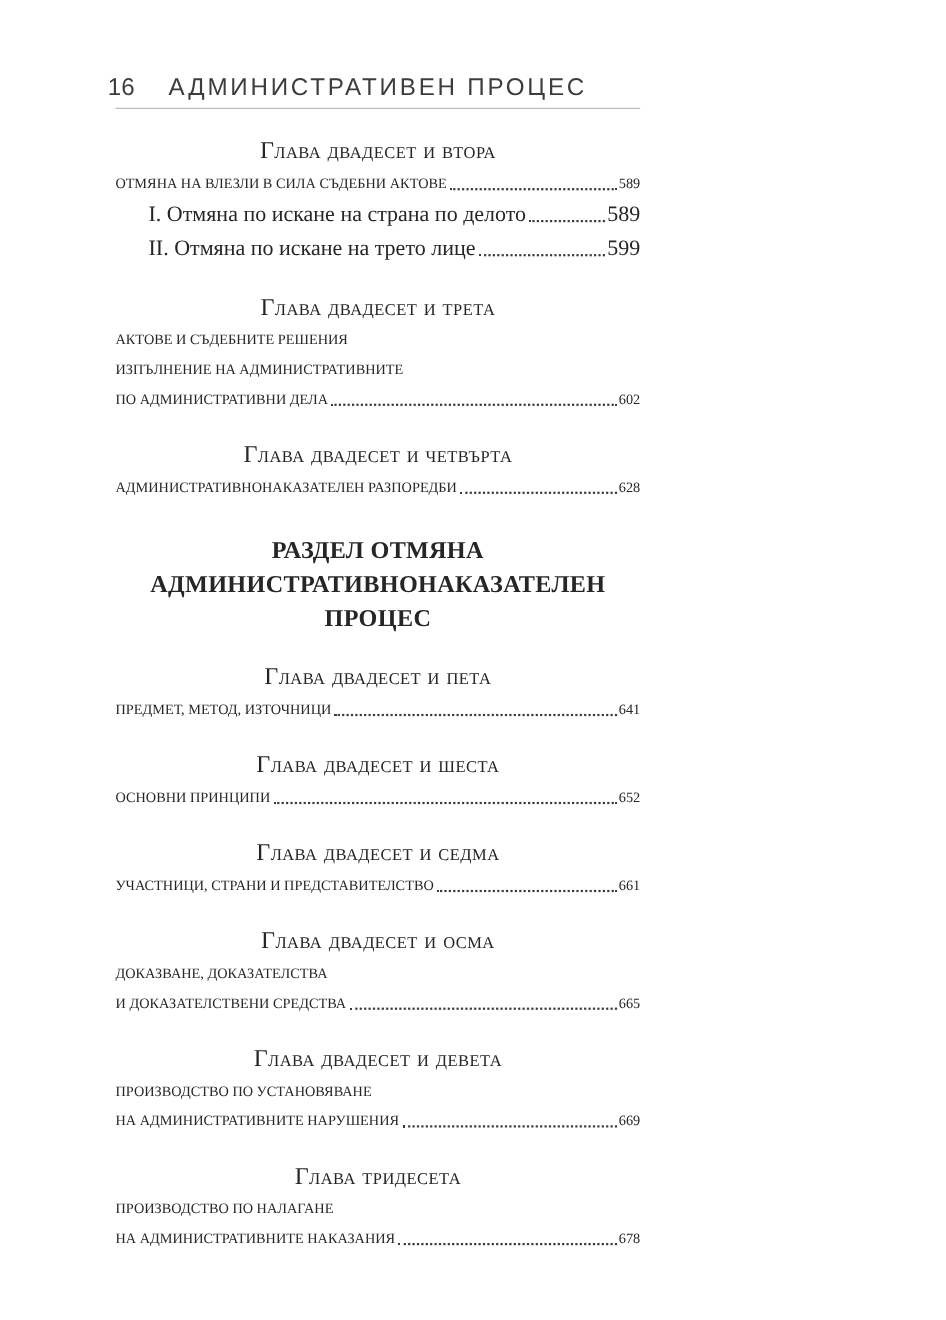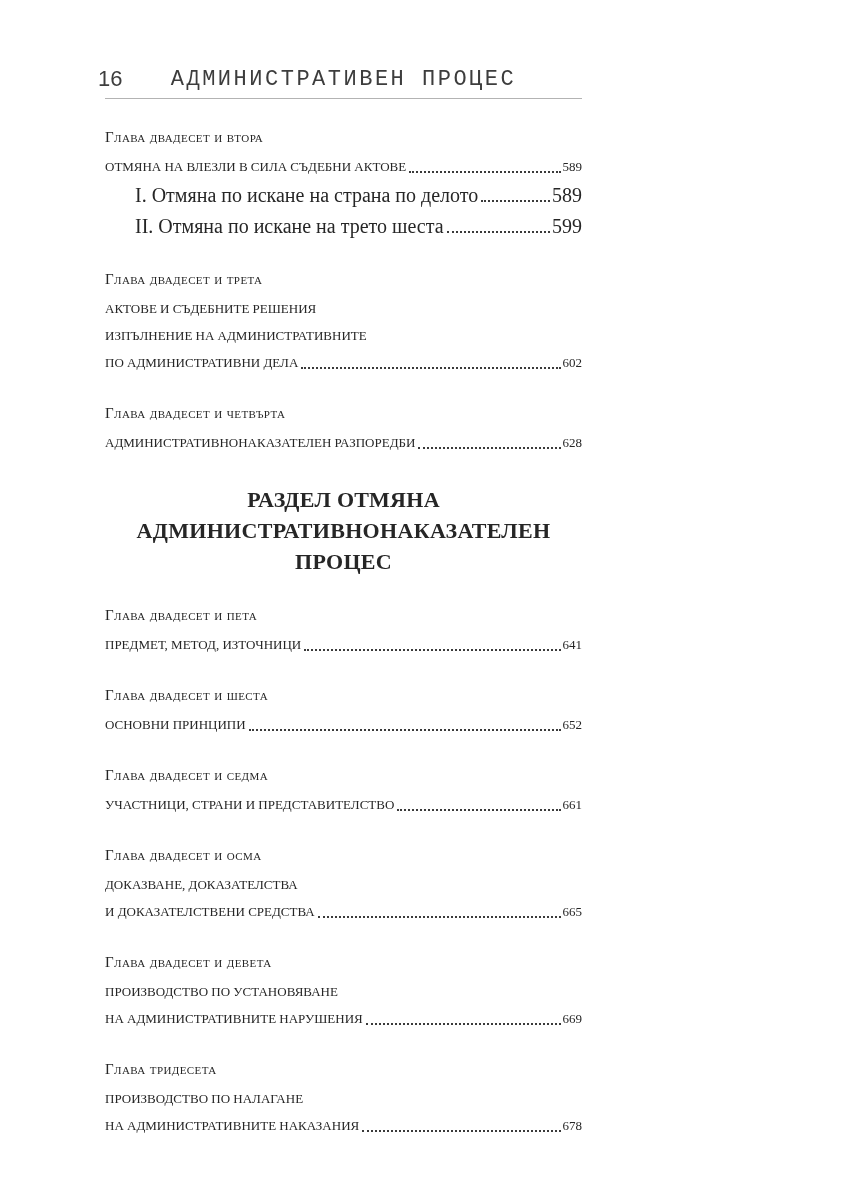--- a/index.html
+++ b/index.html
@@ -26,30 +26,30 @@
   .pagenum {
     position: absolute; left: -7px; bottom: 6px;
     font-size: 22px; color: var(--header-text, #3d3d3d);
   }
   .running-head {
     position: absolute; left: 0; right: 0; bottom: 6px;
     text-align: center;
     font-size: 22px; letter-spacing: 2.5px;
     color: var(--header-text, #3d3d3d);
     white-space: nowrap;
-    font-family: Liberation Mono, monospace;
   }
   
   .toc { padding-top: 22px; }
   .entry { margin-bottom: 21px; }
   .chapter-label {
     font-variant: small-caps;
-    font-size: 15px;
+    font-size: 22px;
     line-height: 32px;
     letter-spacing: 0.4px;
+    text-align: center;
   }
   .title-line, .title-row { font-size: 13px; line-height: 27px; justify-content: flex-end; }
   .row { display: flex; }
   .row .title { white-space: nowrap; }
   .leader { flex: 1 1 auto; position: relative; min-width: 8px; }
   .leader::after {
     content: "";
     position: absolute; left: 3px; right: 2px; bottom: 7px;
     border-bottom: 2px dotted var(--dots, #3a3a3a);
   }
@@ -83,21 +83,21 @@
         <span class="title">ОТМЯНА НА ВЛЕЗЛИ В СИЛА СЪДЕБНИ АКТОВЕ</span>
         <span class="leader"></span>
         <span class="pg">589</span>
       </div>
       <div class="row sub-row">
         <span class="title">I. Отмяна по искане на страна по делото</span>
         <span class="leader"></span>
         <span class="pg">589</span>
       </div>
       <div class="row sub-row">
-        <span class="title">II. Отмяна по искане на трето шеста</span>
+        <span class="title">II. Отмяна по искане на трето лице</span>
         <span class="leader"></span>
         <span class="pg">599</span>
       </div>
     </div>
 
     <div class="entry">
       <div class="chapter-label">Глава двадесет и трета</div>
       <div class="title-line">АКТОВЕ И СЪДЕБНИТЕ РЕШЕНИЯ</div>
       <div class="title-line">ИЗПЪЛНЕНИЕ НА АДМИНИСТРАТИВНИТЕ</div>
       <div class="row title-row">

